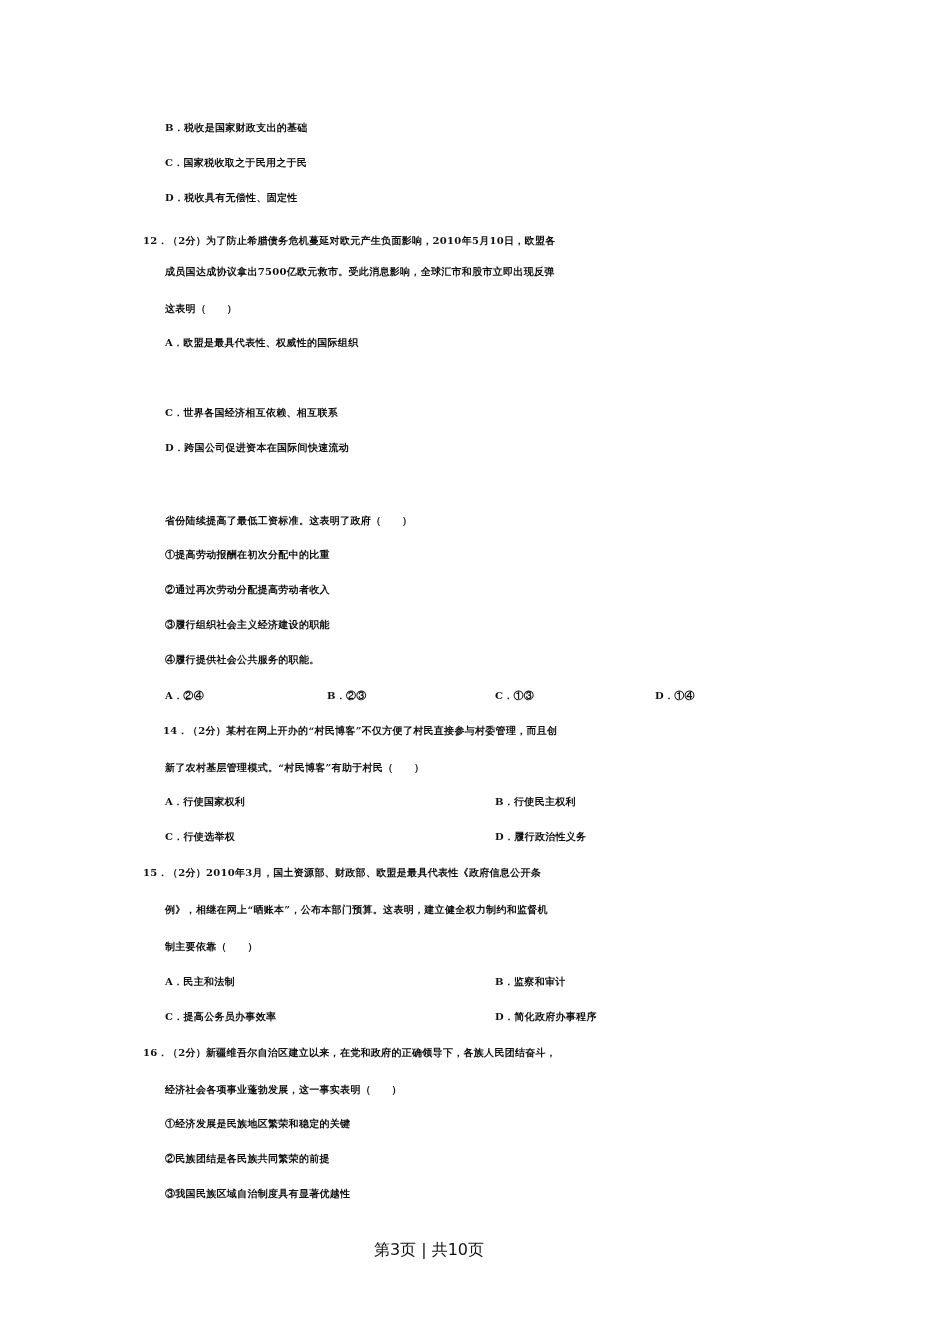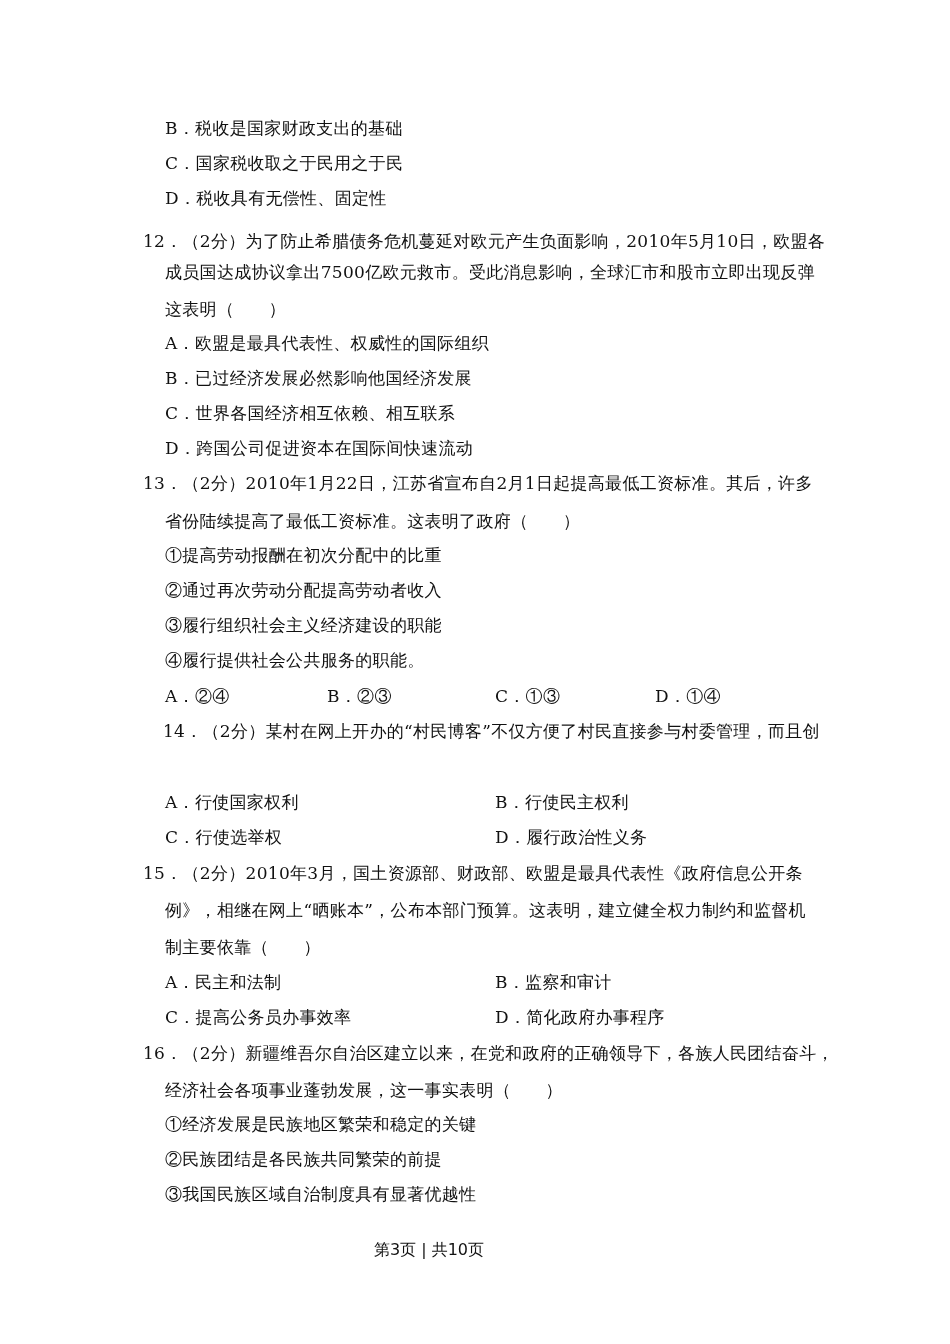--- a/index.html
+++ b/index.html
@@ -4,21 +4,21 @@
 <style>
   html, body { margin: 0; padding: 0; background: #ffffff; }
   body {
     width: 950px; height: 1344px; position: relative; overflow: hidden;
     font-family: "DejaVu Serif", "Liberation Serif", serif;
     color: #111111;
   }
   .page { position: absolute; left: 0; top: 0; width: 950px; height: 1344px; }
   .line {
     position: absolute; white-space: nowrap;
-    font-size: 17px; line-height: 20px; letter-spacing: 0.3px;
+    font-size: 10px; line-height: 20px; letter-spacing: 0.3px; font-weight: bold;
   }
   .opt-label { display: inline-block; }
   .footer {
     position: absolute; top: 1240px; left: 0; width: 858px; text-align: center;
     font-family: "DejaVu Sans", "Liberation Sans", sans-serif;
     font-size: 16px; color: #111;
   }
 </style>
 </head>
 <body>
@@ -36,33 +36,27 @@
   </div>
 
   <div class="line" style="left:143px; top:225px;margin-top:6px;">
     <span>12．</span><span>（2分）</span><span>为了防止希腊债务危机蔓延对欧元产生负面影响，2010年5月10日，欧盟各</span>
   </div>
   <div class="line" style="left:165px; top:262px;">成员国达成协议拿出7500亿欧元救市。受此消息影响，全球汇市和股市立即出现反弹</div>
   <div class="line" style="left:165px; top:299px;">这表明（　　）</div>
   <div class="line" style="left:165px; top:333px;">
     <span>A．</span><span>欧盟是最具代表性、权威性的国际组织</span>
   </div>
-  <div class="line" style="left:165px; top:368px;">
-    <span>B．</span><span>已过经济发展必然影响他国经济发展</span>
-  </div>
   <div class="line" style="left:165px; top:438px;">
     <span>D．</span><span>跨国公司促进资本在国际间快速流动</span>
   </div>
   <div class="line" style="left:165px; top:403px;">
     <span>C．</span><span>世界各国经济相互依赖、相互联系</span>
   </div>
 
-  <div class="line" style="left:143px; top:473px;">
-    <span>13．</span><span>（2分）</span><span>2010年1月22日，江苏省宣布自2月1日起提高最低工资标准。其后，许多</span>
-  </div>
   <div class="line" style="left:165px; top:511px;">省份陆续提高了最低工资标准。这表明了政府（　　）</div>
   <div class="line" style="left:165px; top:545px;">①提高劳动报酬在初次分配中的比重</div>
   <div class="line" style="left:165px; top:580px;">②通过再次劳动分配提高劳动者收入</div>
   <div class="line" style="left:165px; top:615px;">③履行组织社会主义经济建设的职能</div>
   <div class="line" style="left:165px; top:650px;">④履行提供社会公共服务的职能。</div>
   <div class="line" style="left:165px; top:686px;">
     <span>A．</span><span>②④</span>
   </div>
   <div class="line" style="left:327px; top:686px;">
     <span>B．</span><span>②③</span>
@@ -70,20 +64,21 @@
   <div class="line" style="left:495px; top:686px;">
     <span>C．</span><span>①③</span>
   </div>
   <div class="line" style="left:655px; top:686px;">
     <span>D．</span><span>①④</span>
   </div>
 
   <div class="line" style="left:143px; top:721px;margin-left:20px;">
     <span>14．</span><span>（2分）</span><span>某村在网上开办的“村民博客”不仅方便了村民直接参与村委管理，而且创</span>
   </div>
+  <div class="line" style="left:165px; top:758px;">新了农村基层管理模式。“村民博客”有助于村民（　　）</div>
   <div class="line" style="left:165px; top:792px;">
     <span>A．</span><span>行使国家权利</span>
   </div>
   <div class="line" style="left:495px; top:792px;">
     <span>B．</span><span>行使民主权利</span>
   </div>
   <div class="line" style="left:165px; top:827px;">
     <span>C．</span><span>行使选举权</span>
   </div>
   <div class="line" style="left:495px; top:827px;">

